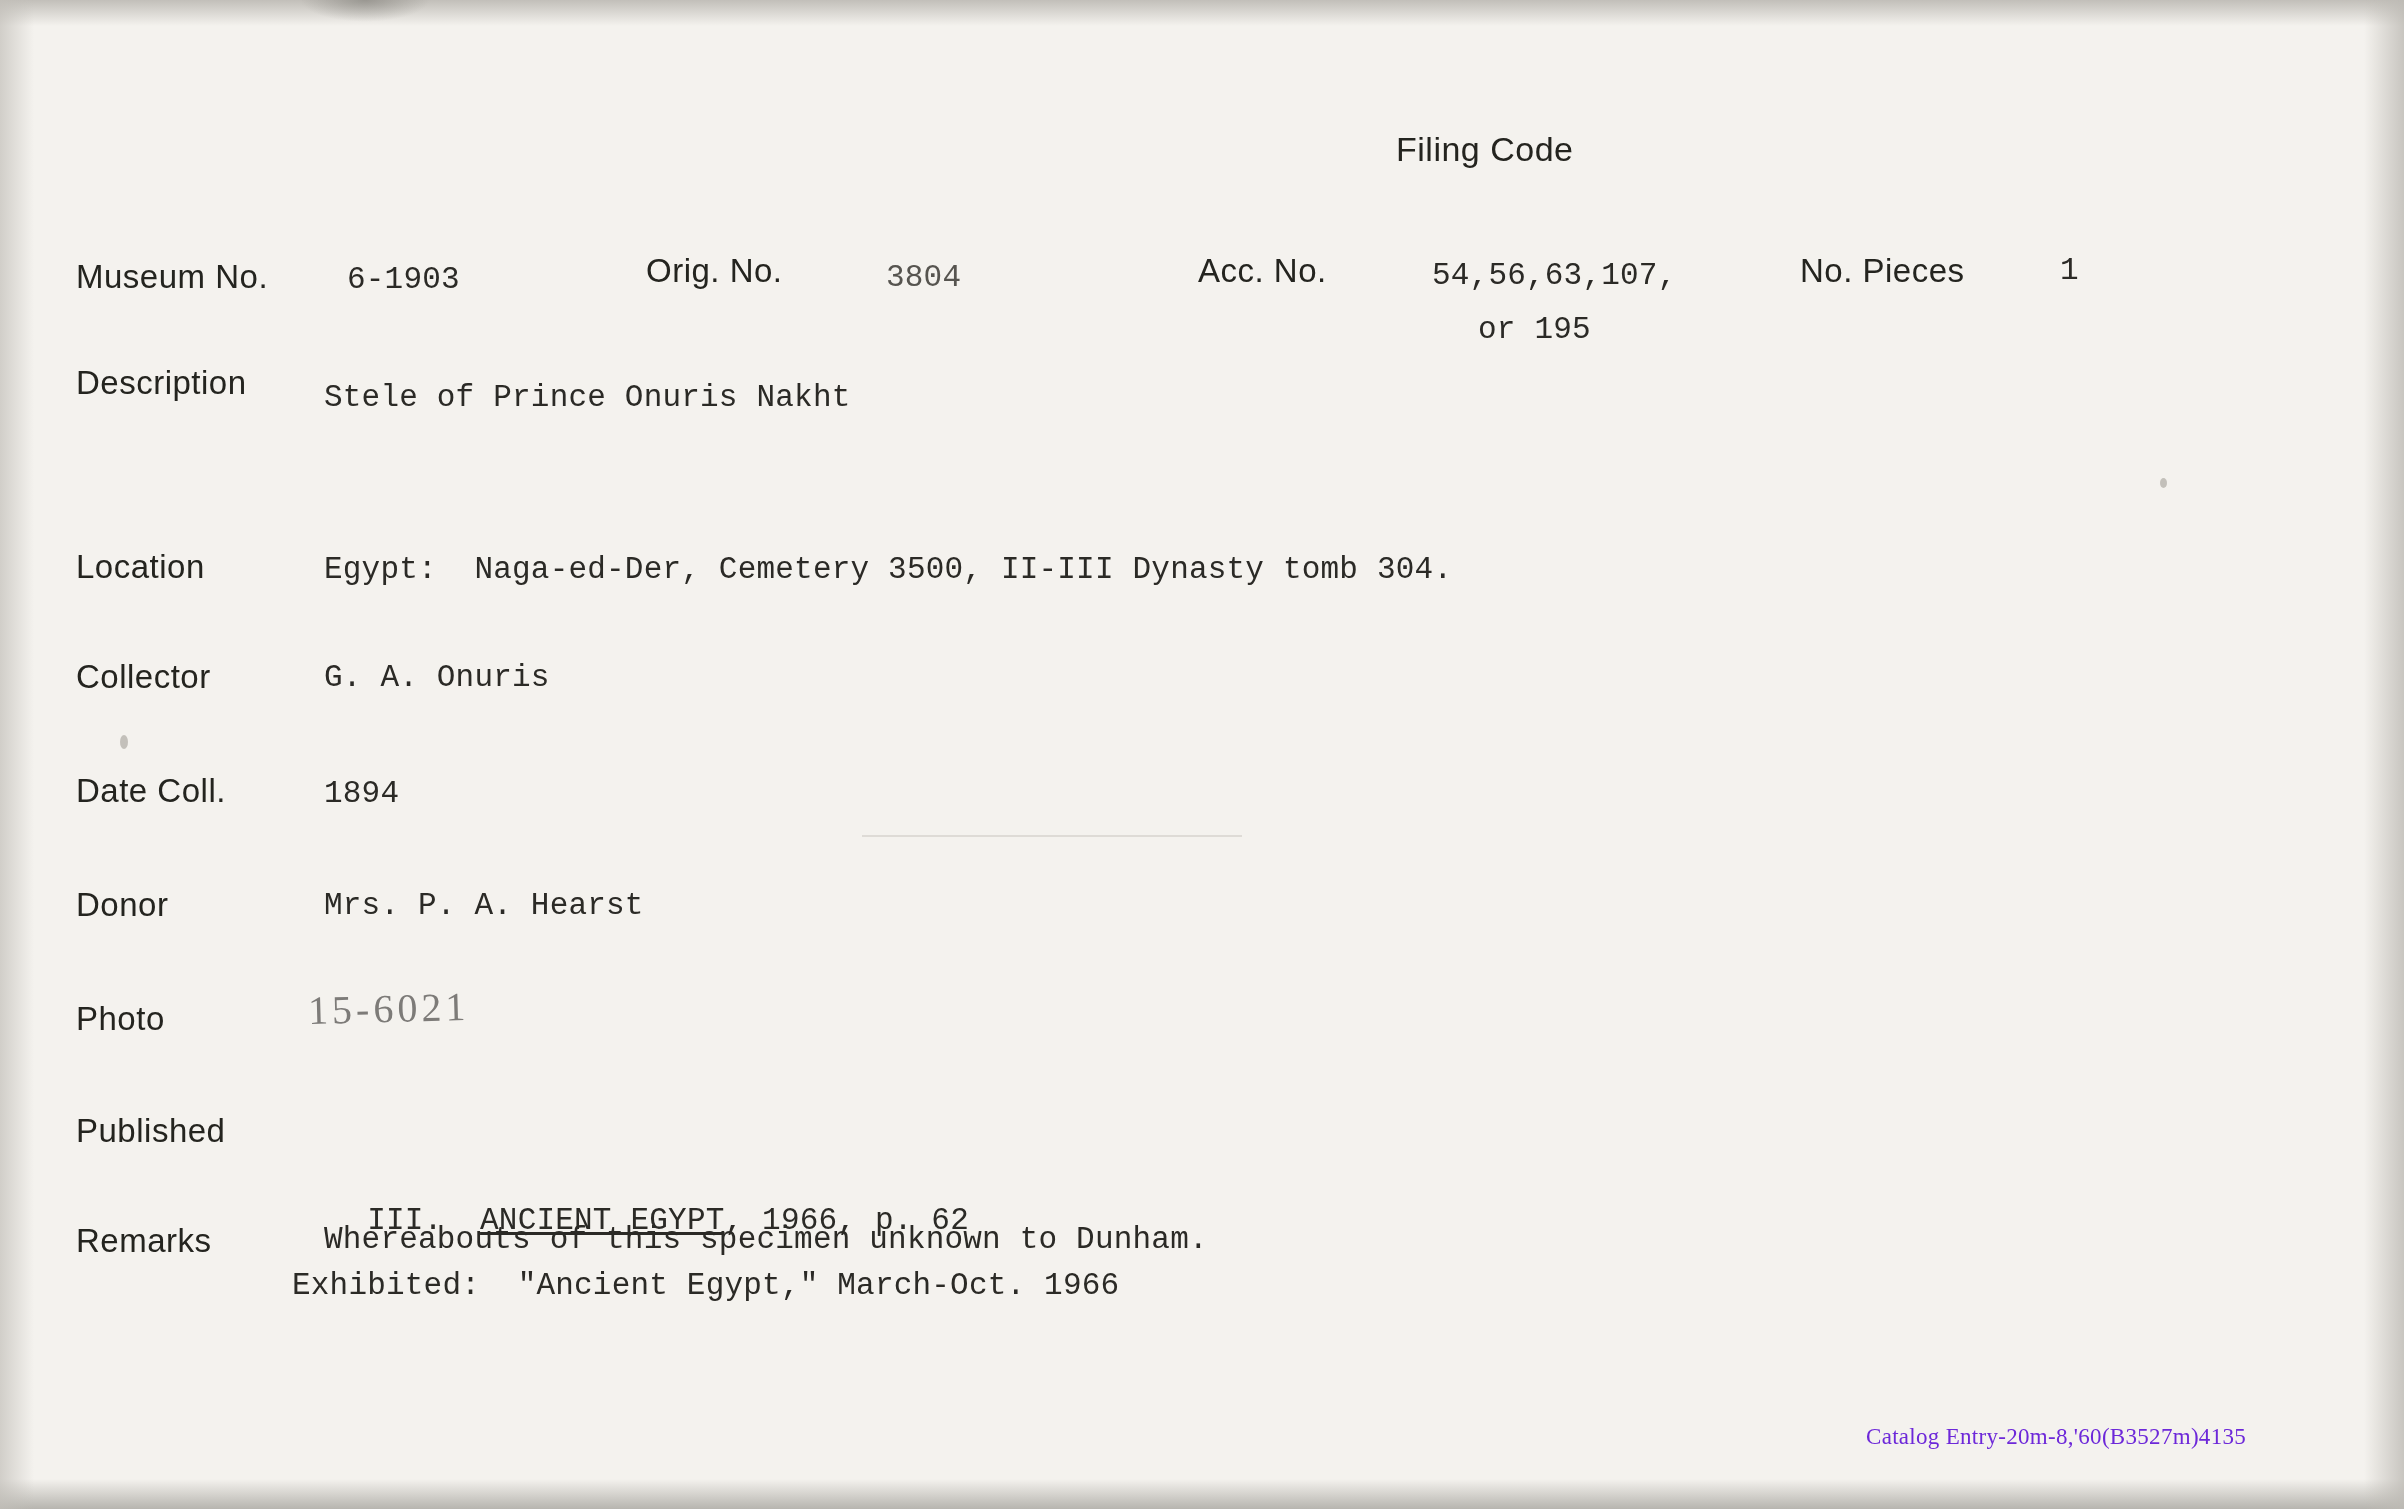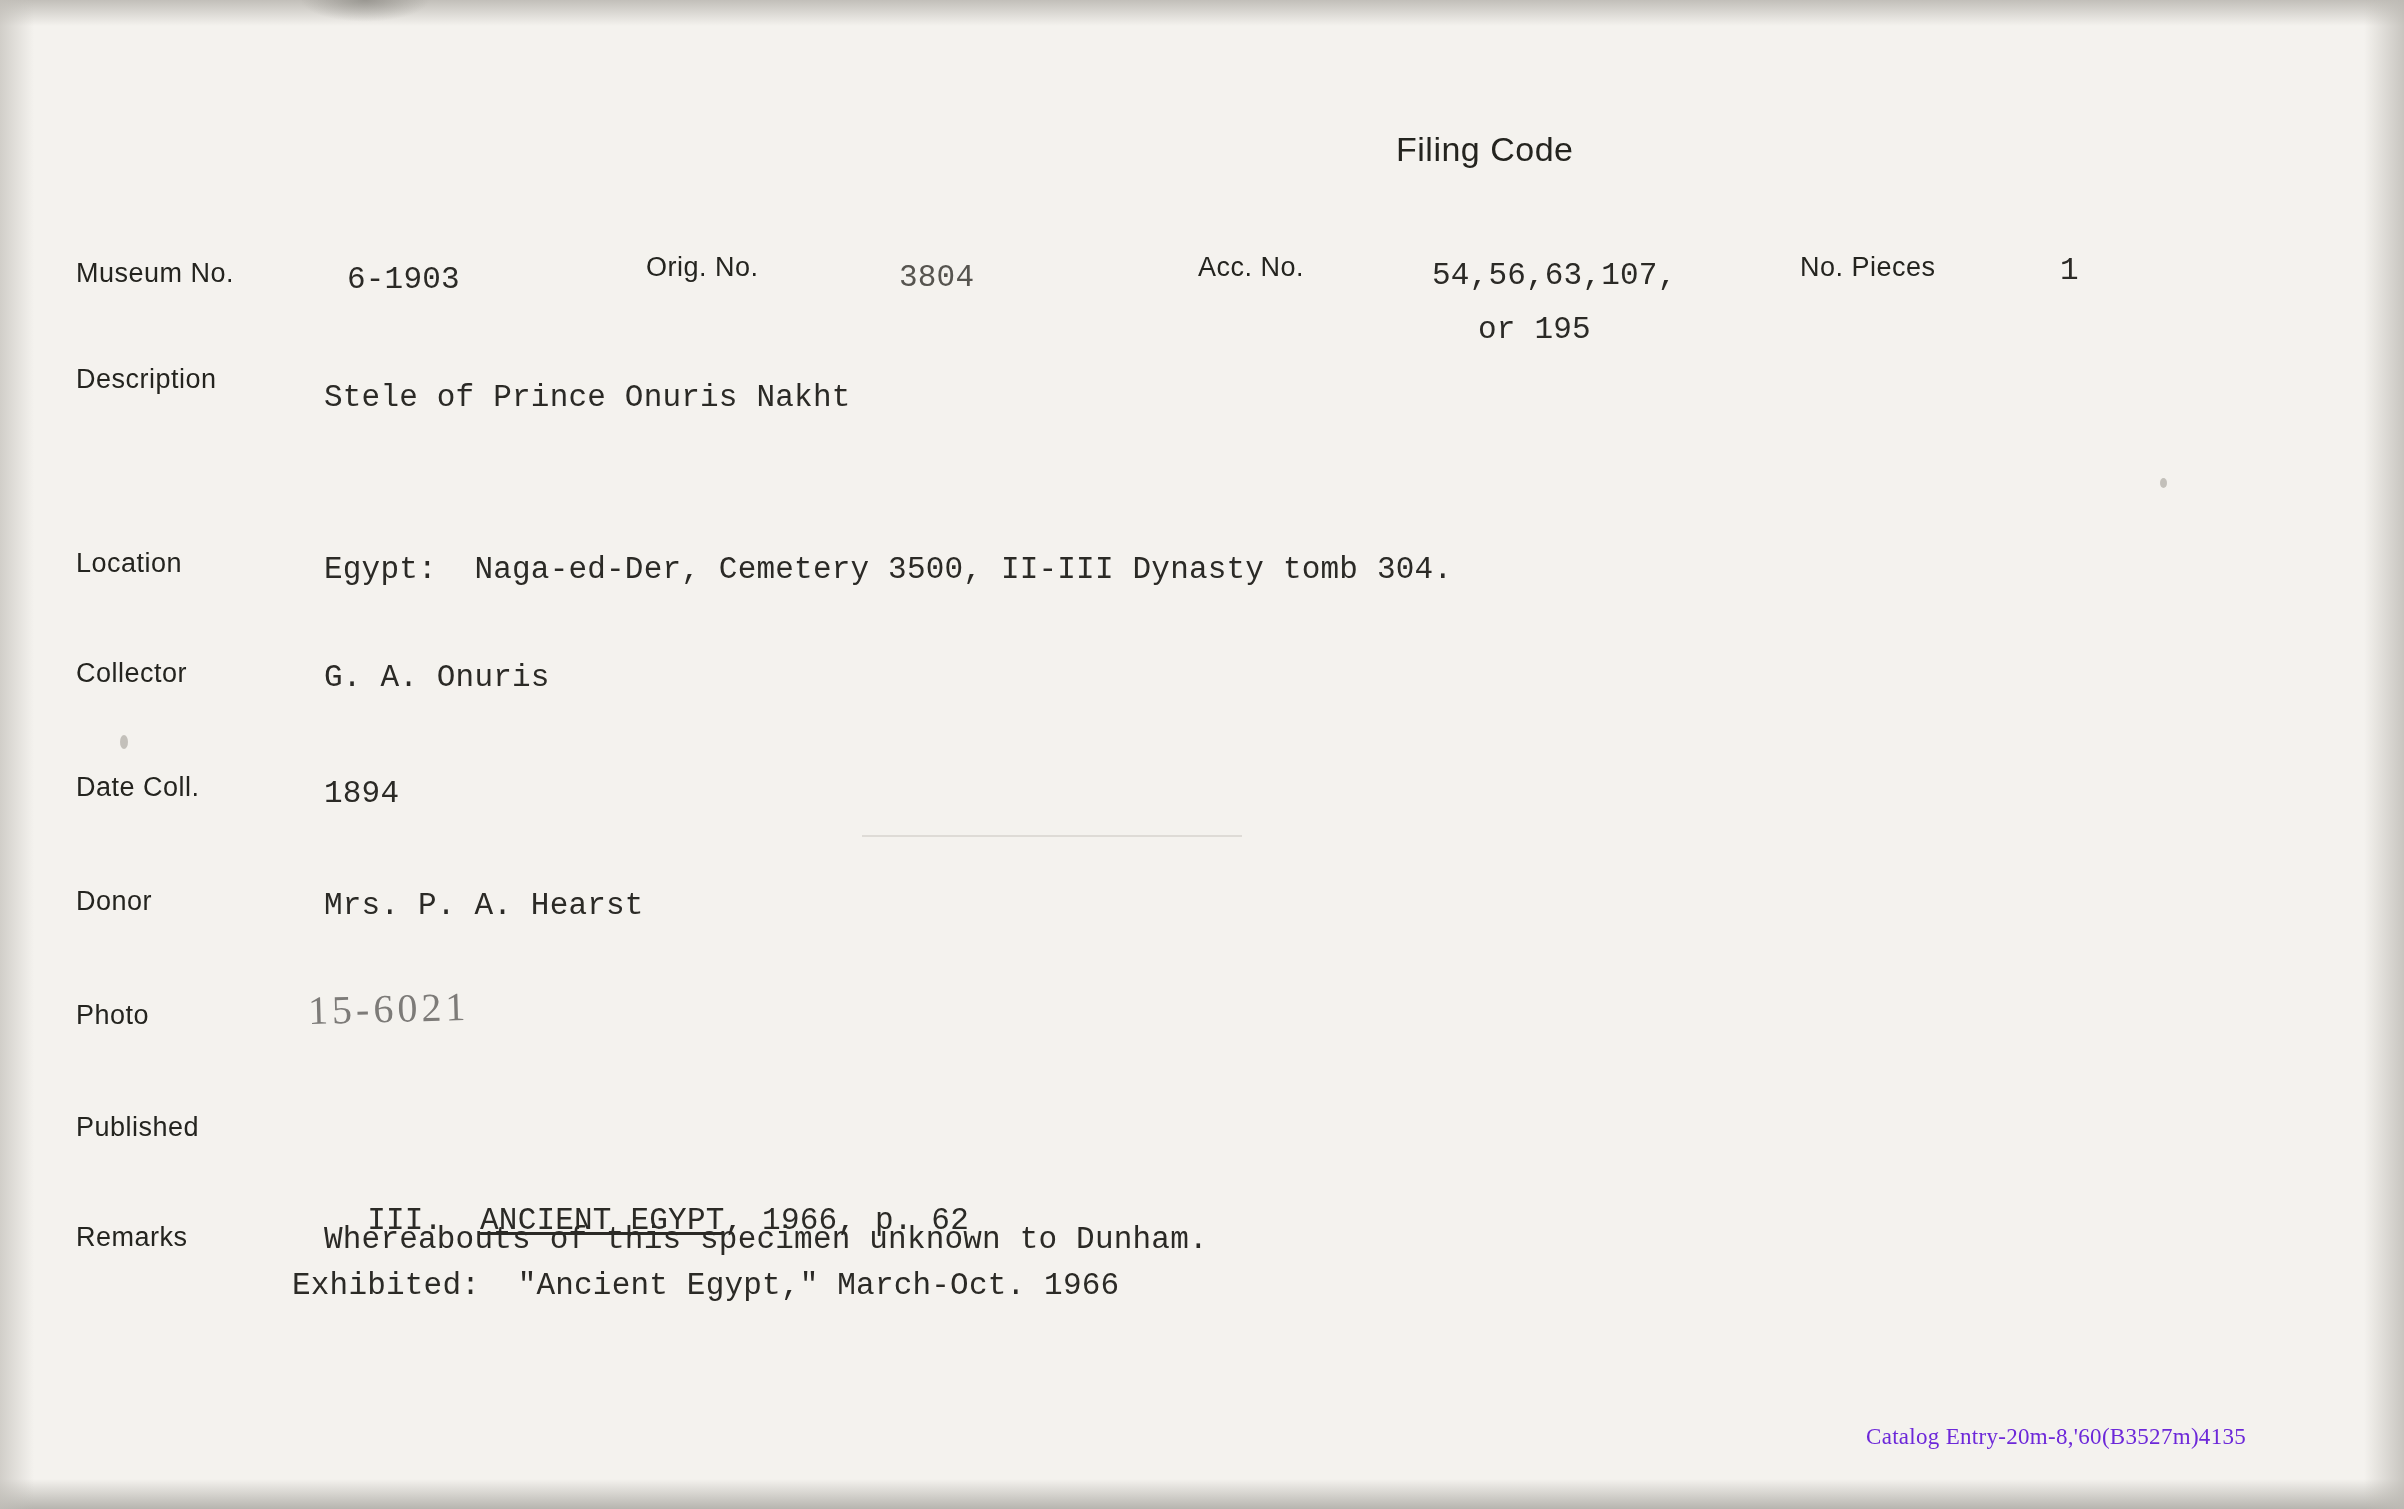--- a/index.html
+++ b/index.html
@@ -39,21 +39,21 @@
   }
   .corner-scuff {
     position: absolute; left: 300px; top: 0px; width: 130px; height: 22px;
     background: radial-gradient(ellipse at 50% 0%, rgba(120,118,112,.55) 0%, rgba(244,242,238,0) 70%);
   }
 
   
   .label {
     position: absolute;
     font-family: "Liberation Sans", sans-serif;
-    font-size: 27px;
+    font-size: 33px;
     letter-spacing: .5px;
     color: #24241f;
     white-space: nowrap;
   }
   .label.big {
     font-size: 34px;
   }
   
   .typed {
     position: absolute;
@@ -107,21 +107,21 @@
   <div class="speck" style="left:2160px; top:478px; width:7px; height:10px;"></div>
   <div class="speck" style="left:120px; top:735px; width:8px; height:14px;"></div>
   <div class="speck" style="left:862px; top:835px; width:380px; height:2px; border-radius:0; opacity:.25;"></div>
 
   <div class="label big" style="left:1396px; top:130px;">Filing Code</div>
 
   <div class="label" style="left:76px; top:258px;">Museum No.</div>
   <div class="typed" style="left:347px; top:262px;">6-1903</div>
 
   <div class="label" style="left:646px; top:252px;">Orig. No.</div>
-  <div class="typed" style="left:886px; top:260px; color:#56544f;margin-left:13px;">3804</div>
+  <div class="typed" style="left:886px; top:260px; color:#56544f;">3804</div>
 
   <div class="label" style="left:1198px; top:252px;">Acc. No.</div>
   <div class="typed" style="left:1432px; top:258px;">54,56,63,107,</div>
   <div class="typed" style="left:1478px; top:312px;">or 195</div>
 
   <div class="label" style="left:1800px; top:252px;">No. Pieces</div>
   <div class="typed" style="left:2060px; top:253px;">1</div>
 
   <div class="label" style="left:76px; top:364px;">Description</div>
   <div class="typed" style="left:324px; top:380px;">Stele of Prince Onuris Nakht</div>

